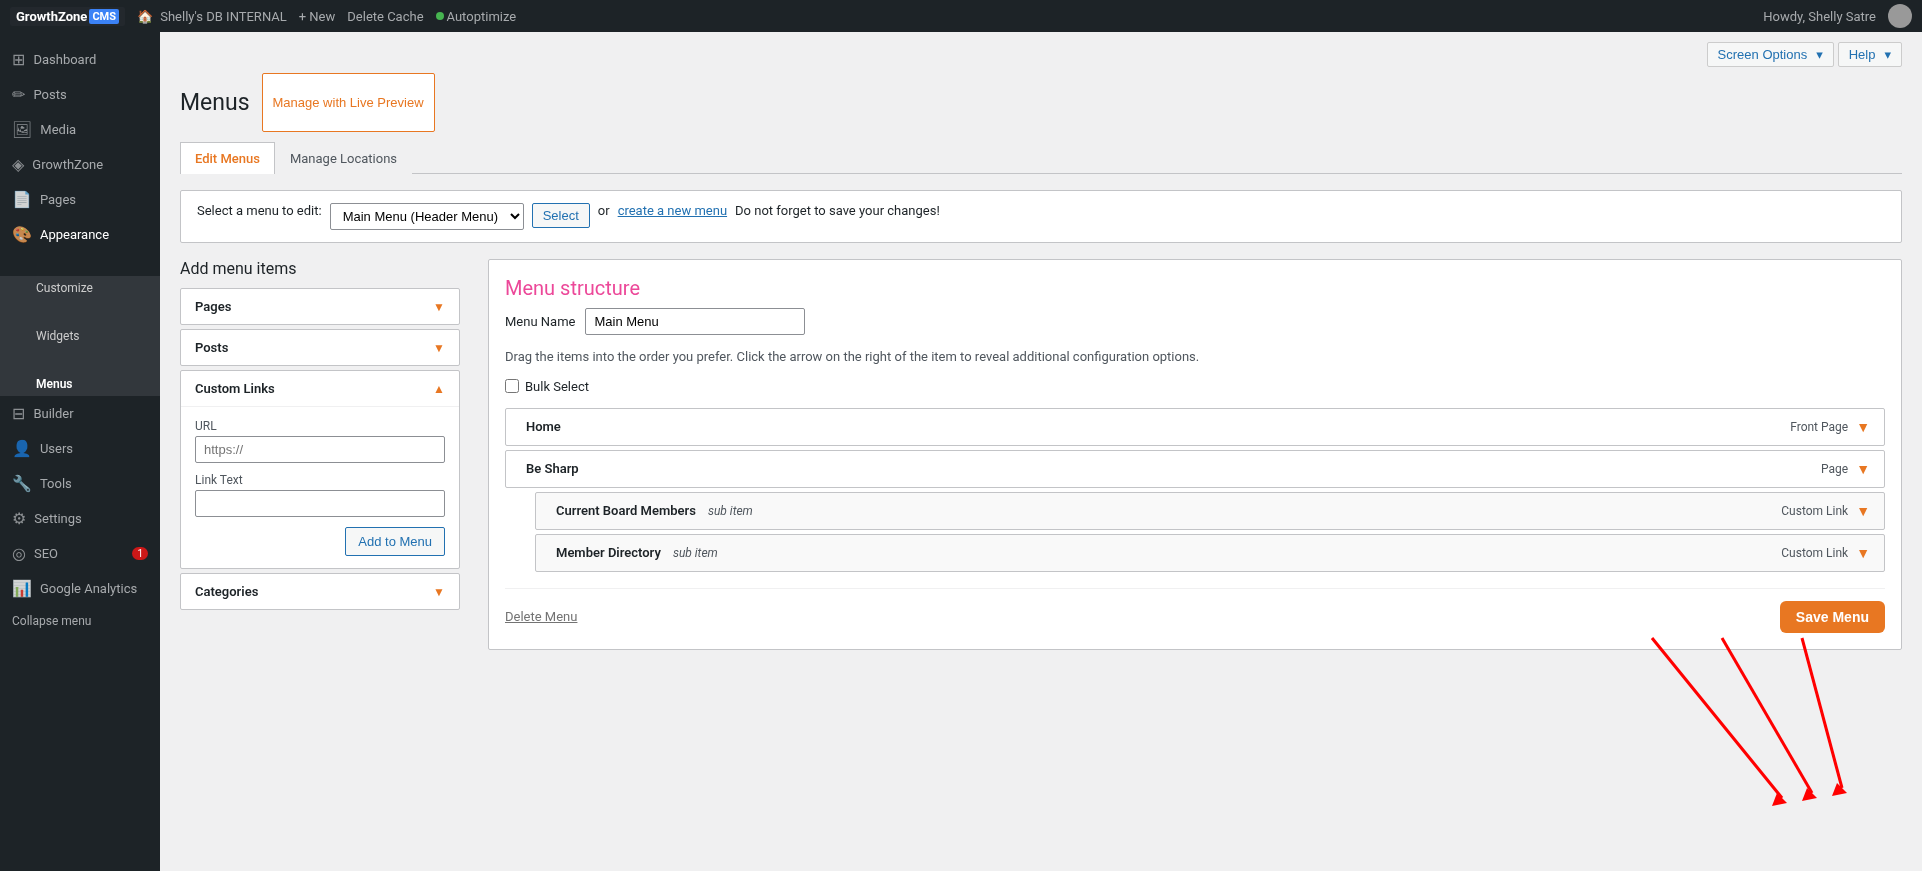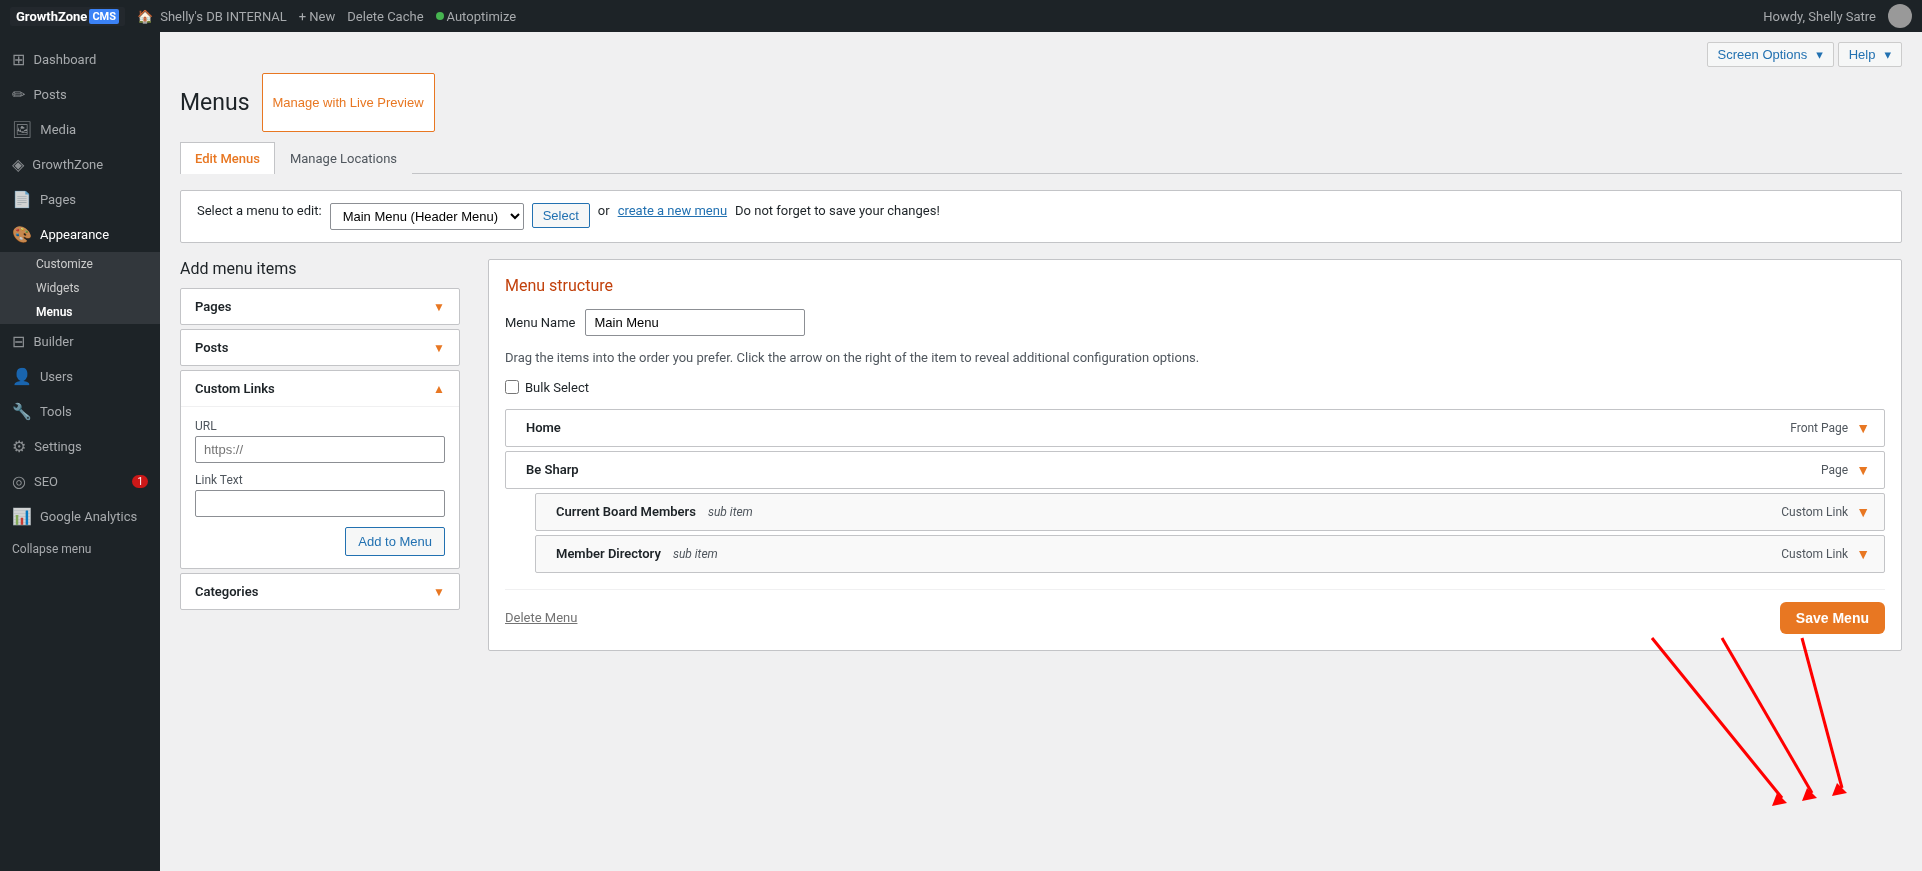--- a/index.html
+++ b/index.html
@@ -65,20 +65,21 @@
       padding: 1px 5px;
       font-size: 10px;
       margin-left: auto;
     }
     .submenu { background: #32373c; }
     .submenu-item {
       padding: 5px 12px 5px 36px;
       color: #ccc;
       cursor: pointer;
       font-size: 12px;
+      margin-top: 24px;
     }
     .submenu-item.active { color: white; font-weight: 600; }
     .collapse-menu { color: #a7aaad; font-size: 12px; padding: 8px 12px; cursor: pointer; }
 
     
     #wpcontent {
       flex: 1;
       padding: 10px 20px 20px 20px;
       background: #f0f0f1;
       overflow: auto;
@@ -230,21 +231,21 @@
     }
 
     
     .menu-structure { flex: 1; }
     .menu-structure-inner {
       background: white;
       border: 1px solid #c3c4c7;
       padding: 16px;
       border-radius: 2px;
     }
-    .menu-structure h3 { font-size: 16px; font-weight: 400; margin-bottom: 14px; color: #c2410c; }
+    .menu-structure h3 { font-size: 20px; font-weight: 400; margin-bottom: 8px; color: #ec4899; }
     .menu-name-row {
       display: flex;
       align-items: center;
       gap: 10px;
       margin-bottom: 12px;
     }
     .menu-name-label { font-size: 13px; color: #1d2327; }
     .menu-name-input {
       border: 1px solid #8c8f94;
       padding: 5px 8px;

